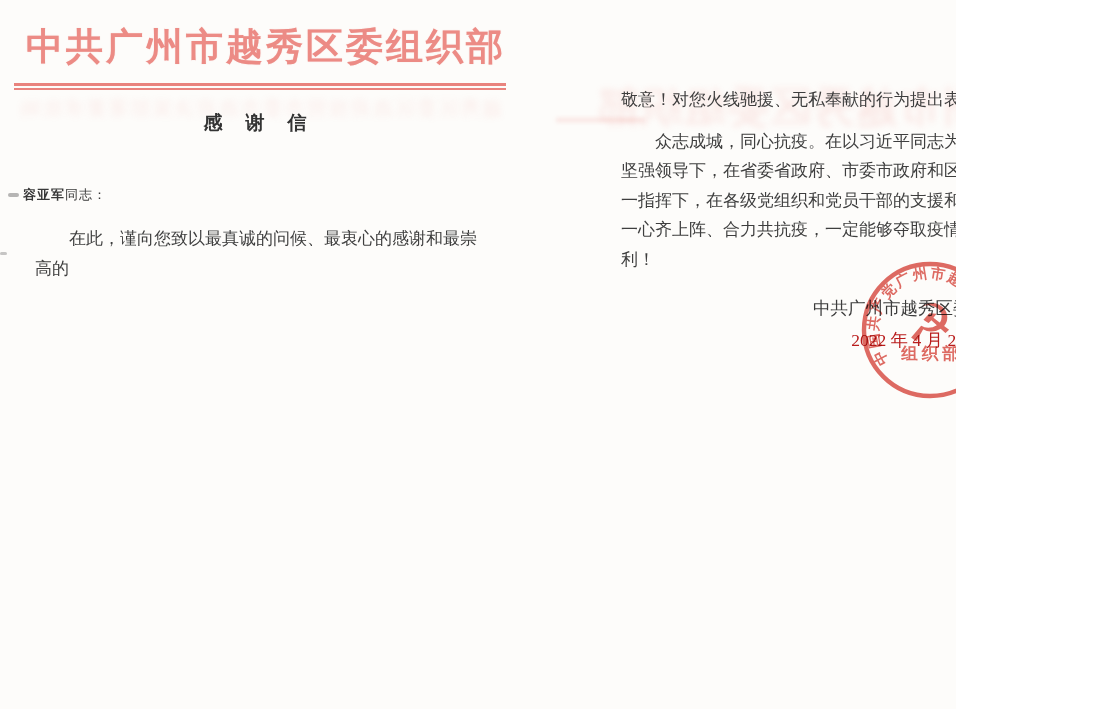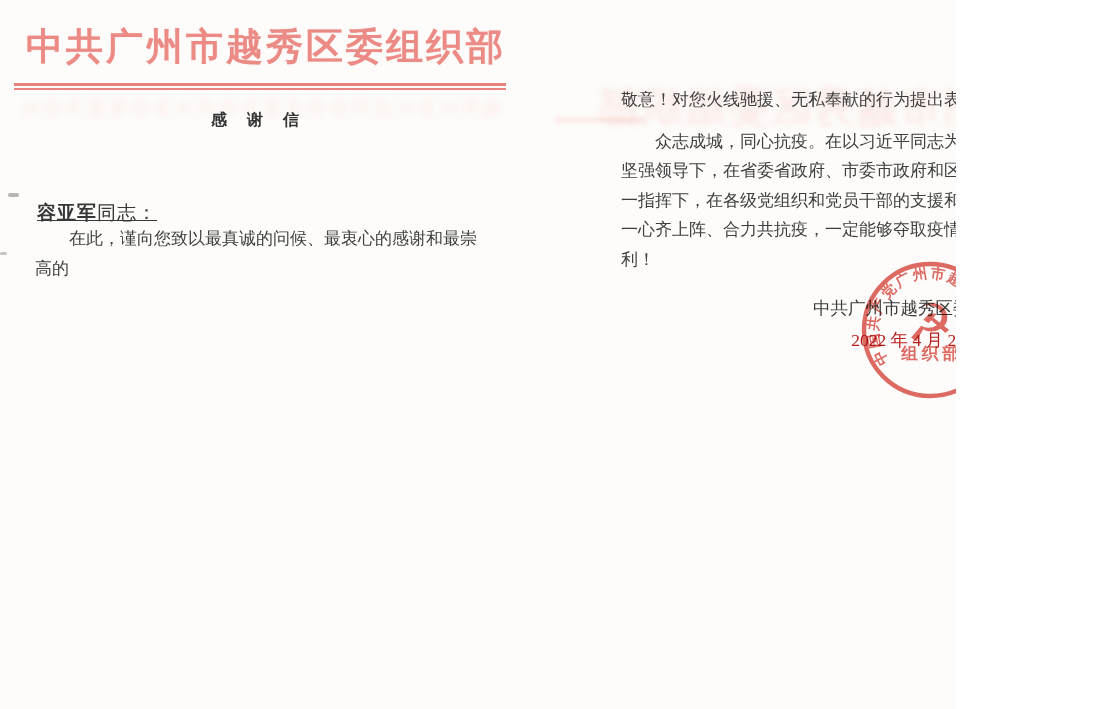--- a/index.html
+++ b/index.html
@@ -16,26 +16,26 @@
     font-size:37px;font-weight:bold;letter-spacing:3px;
     color:#ec8b85;white-space:nowrap;margin:0;
     text-shadow:0 0 1px rgba(236,139,133,.45);
   }
   .rule{
     position:absolute;left:14px;top:83px;width:492px;height:2px;
     border-top:3px solid #e9837d;border-bottom:2px solid #e9837d;
   }
   .letter-title{
     position:absolute;left:23px;top:110px;width:466px;margin:0;
-    text-align:center;font-size:16px;font-weight:600;
+    text-align:center;font-size:19px;font-weight:600;
     color:#333;letter-spacing:2px;
   }
   .salutation{
-    position:absolute;left:23px;top:186px;margin:14px;
-    font-size:19px;color:#383838;letter-spacing:1px;text-decoration:underline;
+    position:absolute;left:23px;top:186px;margin:0;
+    font-size:13px;color:#383838;letter-spacing:1px;
   }
   .salutation .name{font-weight:bold;}
   
   .body-col{
     position:absolute;width:466px;
     font-size:17px;line-height:29.5px;
     color:#3e3e3e;text-align:justify;
     text-justify:inter-character;
   }
   .body-left{left:23px;top:212px;}

